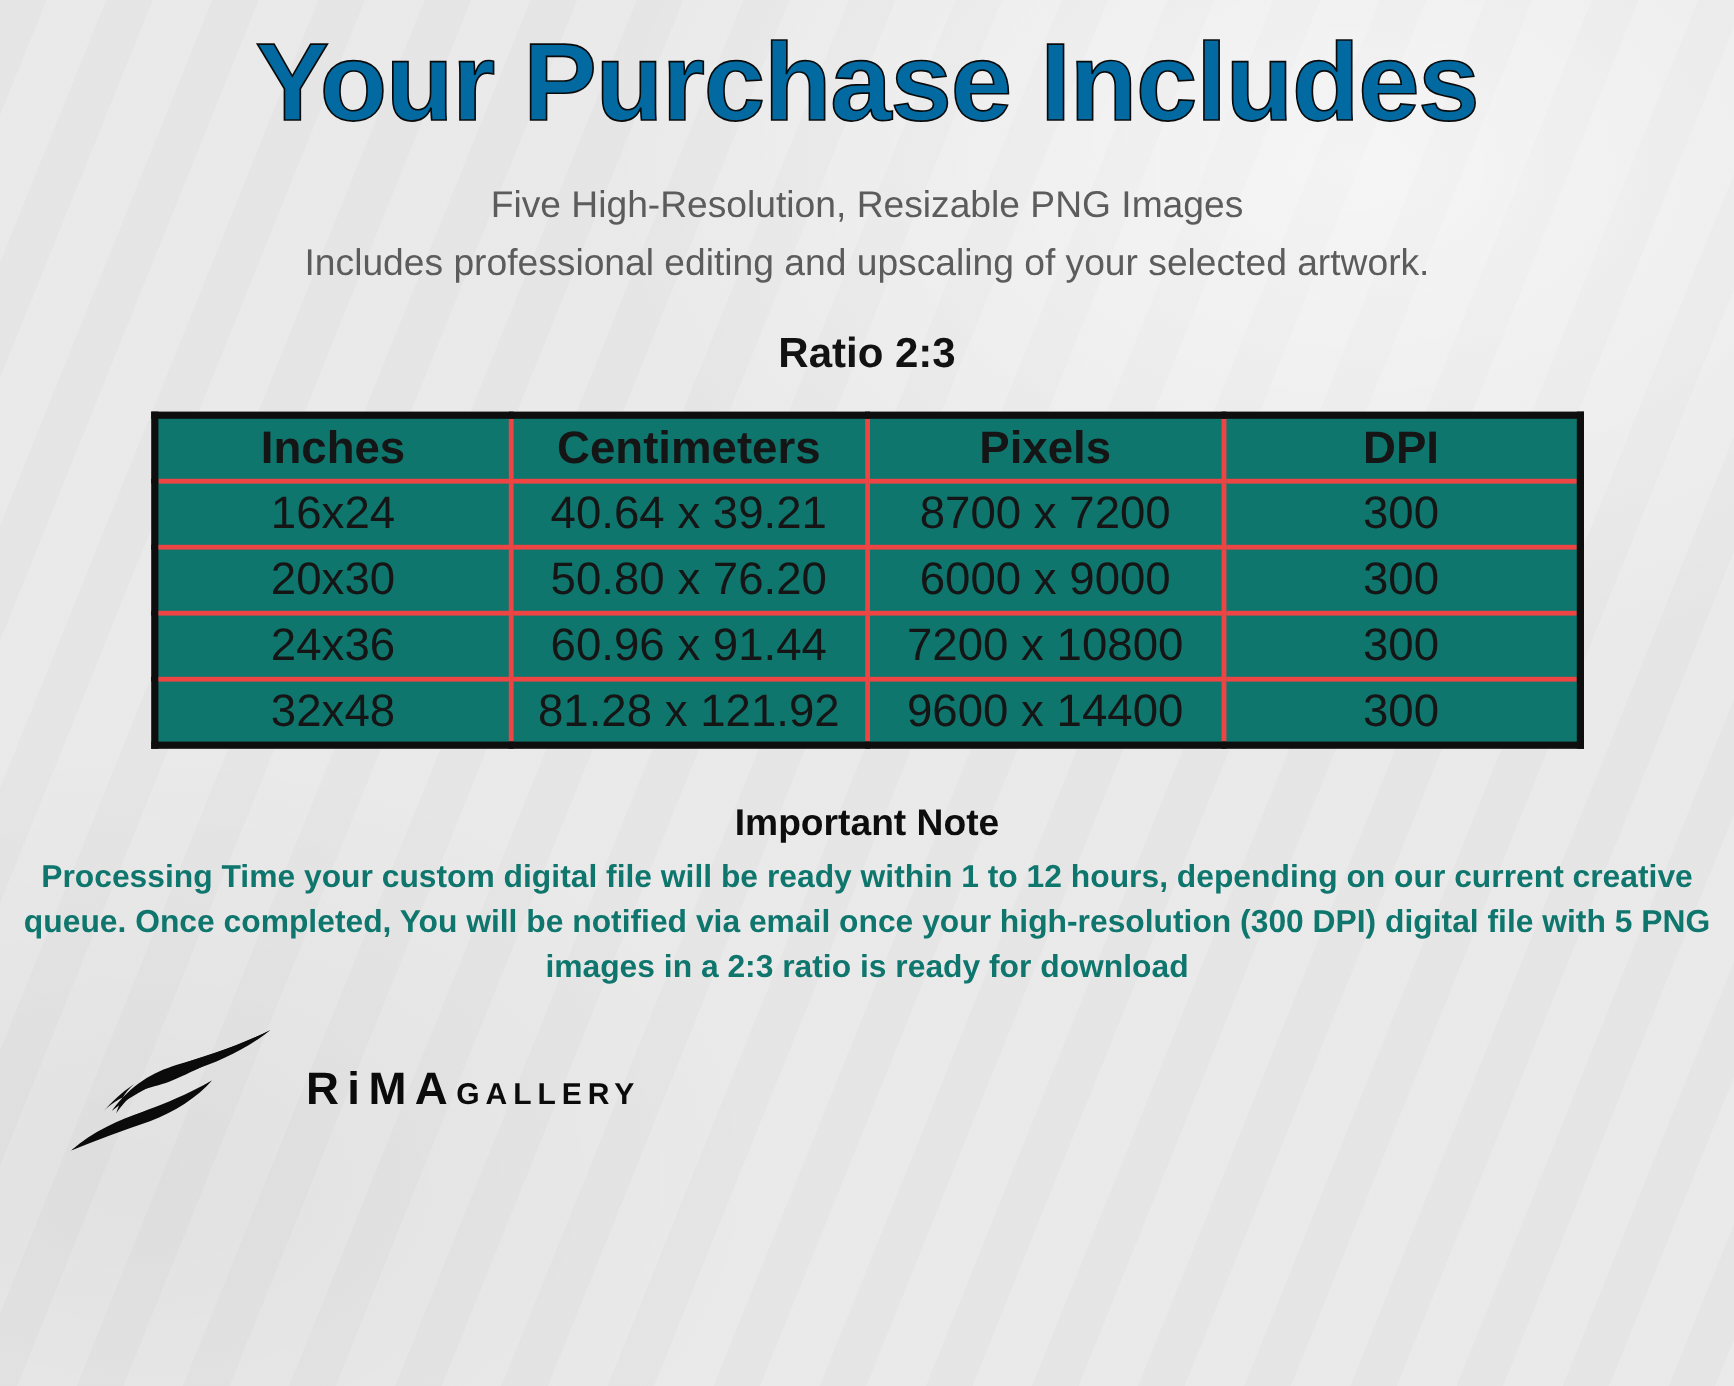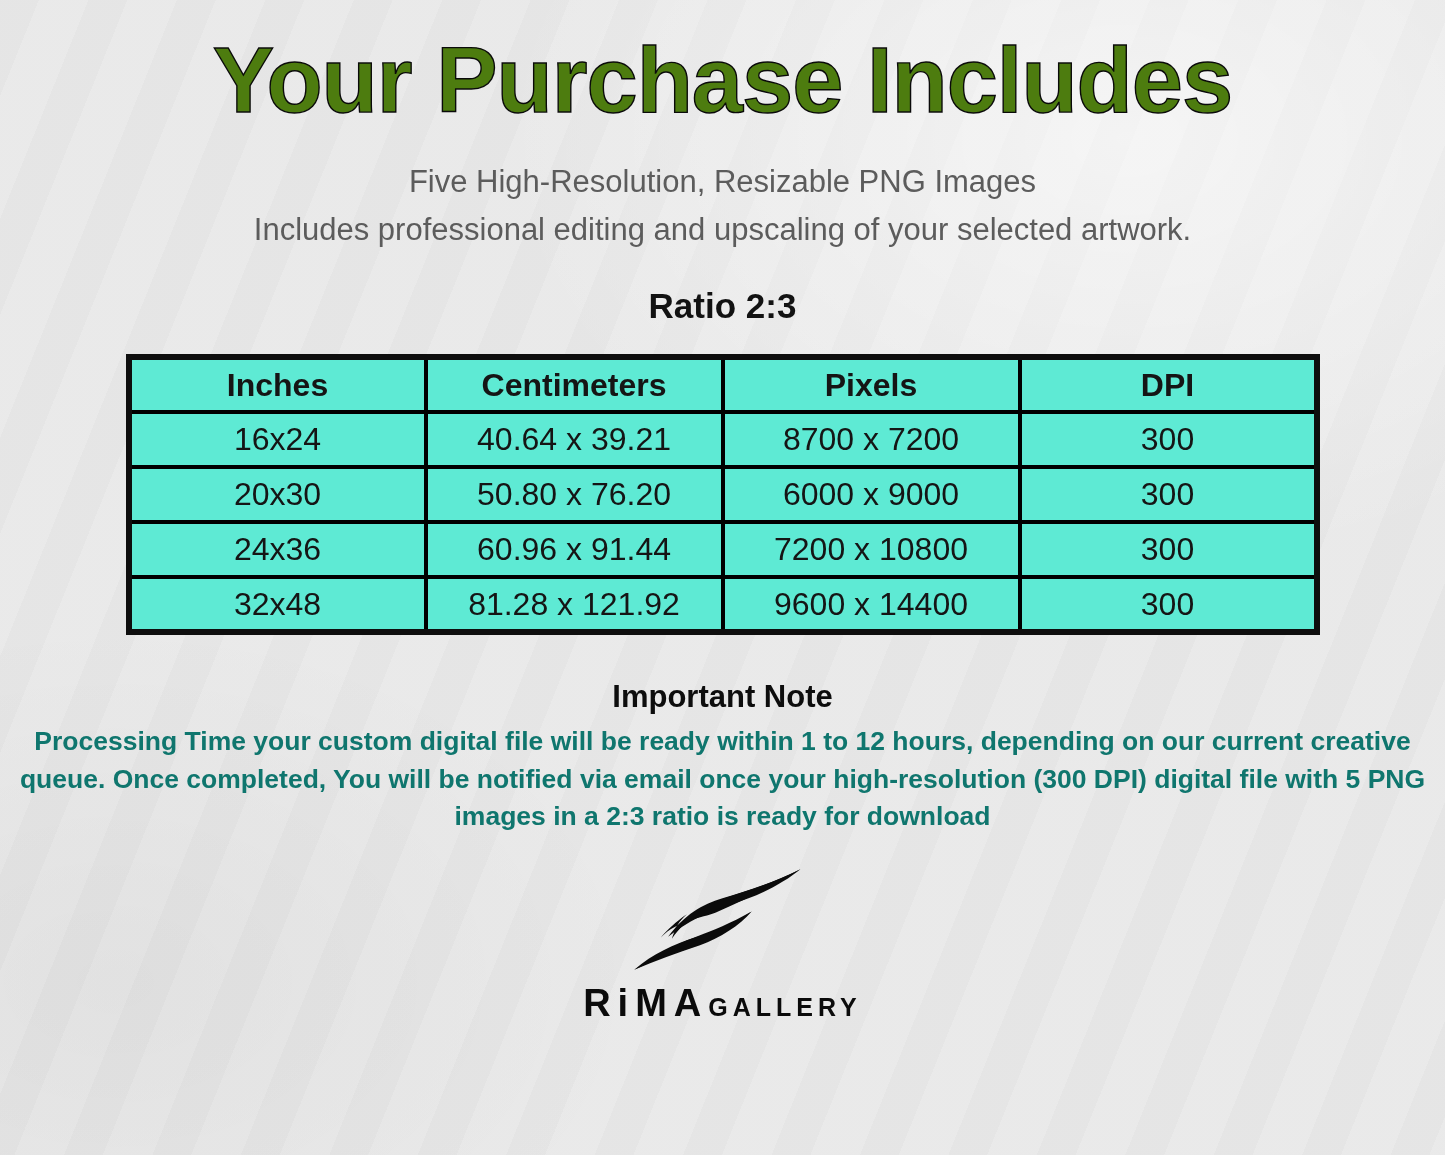--- a/index.html
+++ b/index.html
@@ -12,26 +12,26 @@
     color: #111;
     text-align: center;
     background:
       radial-gradient(ellipse 900px 620px at 78% 12%, rgba(255,255,255,.55), rgba(255,255,255,0) 70%),
       radial-gradient(ellipse 760px 520px at 8% 85%, rgba(0,0,0,.035), rgba(0,0,0,0) 70%),
       repeating-linear-gradient(112deg, rgba(0,0,0,.016) 0 36px, rgba(255,255,255,.028) 36px 82px),
       #e9e9e9;
   }
   .page-title {
     margin: 0;
-    padding-top: 34px;
+    padding-top: 23px;
     font-size: 92px;
     line-height: 1.0;
     font-weight: 800;
     letter-spacing: -1px;
-    color: #4d7c0f;
+    color: #0369a1;
     -webkit-text-stroke: 1.4px #0a0a0a;
   }
   .subtitle {
     margin-top: 32px;
     font-size: 31px;
     line-height: 1.55;
     color: #5c5c5c;
   }
   .ratio-heading {
     margin: 16px;
@@ -40,26 +40,26 @@
     font-weight: 700;
     color: #121212;
   }
   table.size-table {
     width: 1194px;
     margin: 28px auto 0 auto;
     border-collapse: collapse;
     border: 6px solid #0e0e0e;
   }
   table.size-table th, table.size-table td {
-    border: 4px solid #000000;
+    border: 4px solid #ef4444;
     width: 25%;
     height: 55px;
-    font-size: 32px;
+    font-size: 38px;
     color: #151515;
-    background: #5eead4;
+    background: #0f766e;
     padding: 2px 4px;
     vertical-align: middle;
   }
   table.size-table th { font-weight: 700; }
   table.size-table td { font-weight: 400; }
   .note-heading {
     margin: 0;
     margin-top: 44px;
     font-size: 31px;
     font-weight: 800;
@@ -69,22 +69,22 @@
     width: 1420px;
     margin: 8px auto 0 auto;
     font-size: 26.5px;
     line-height: 1.42;
     font-weight: 700;
     color: #0f766e;
   }
   .logo-block {
     margin-top: 22px;
     display: flex;
-    flex-direction: column;
     align-items: center;
+    padding-left: 40px;
   }
   .logo-mark { display: block; }
   .brand-line {
     margin-top: 2px;
     display: flex;
     align-items: baseline;
     justify-content: center;
     color: #0b0b0b;
   }
   .brand-name {

